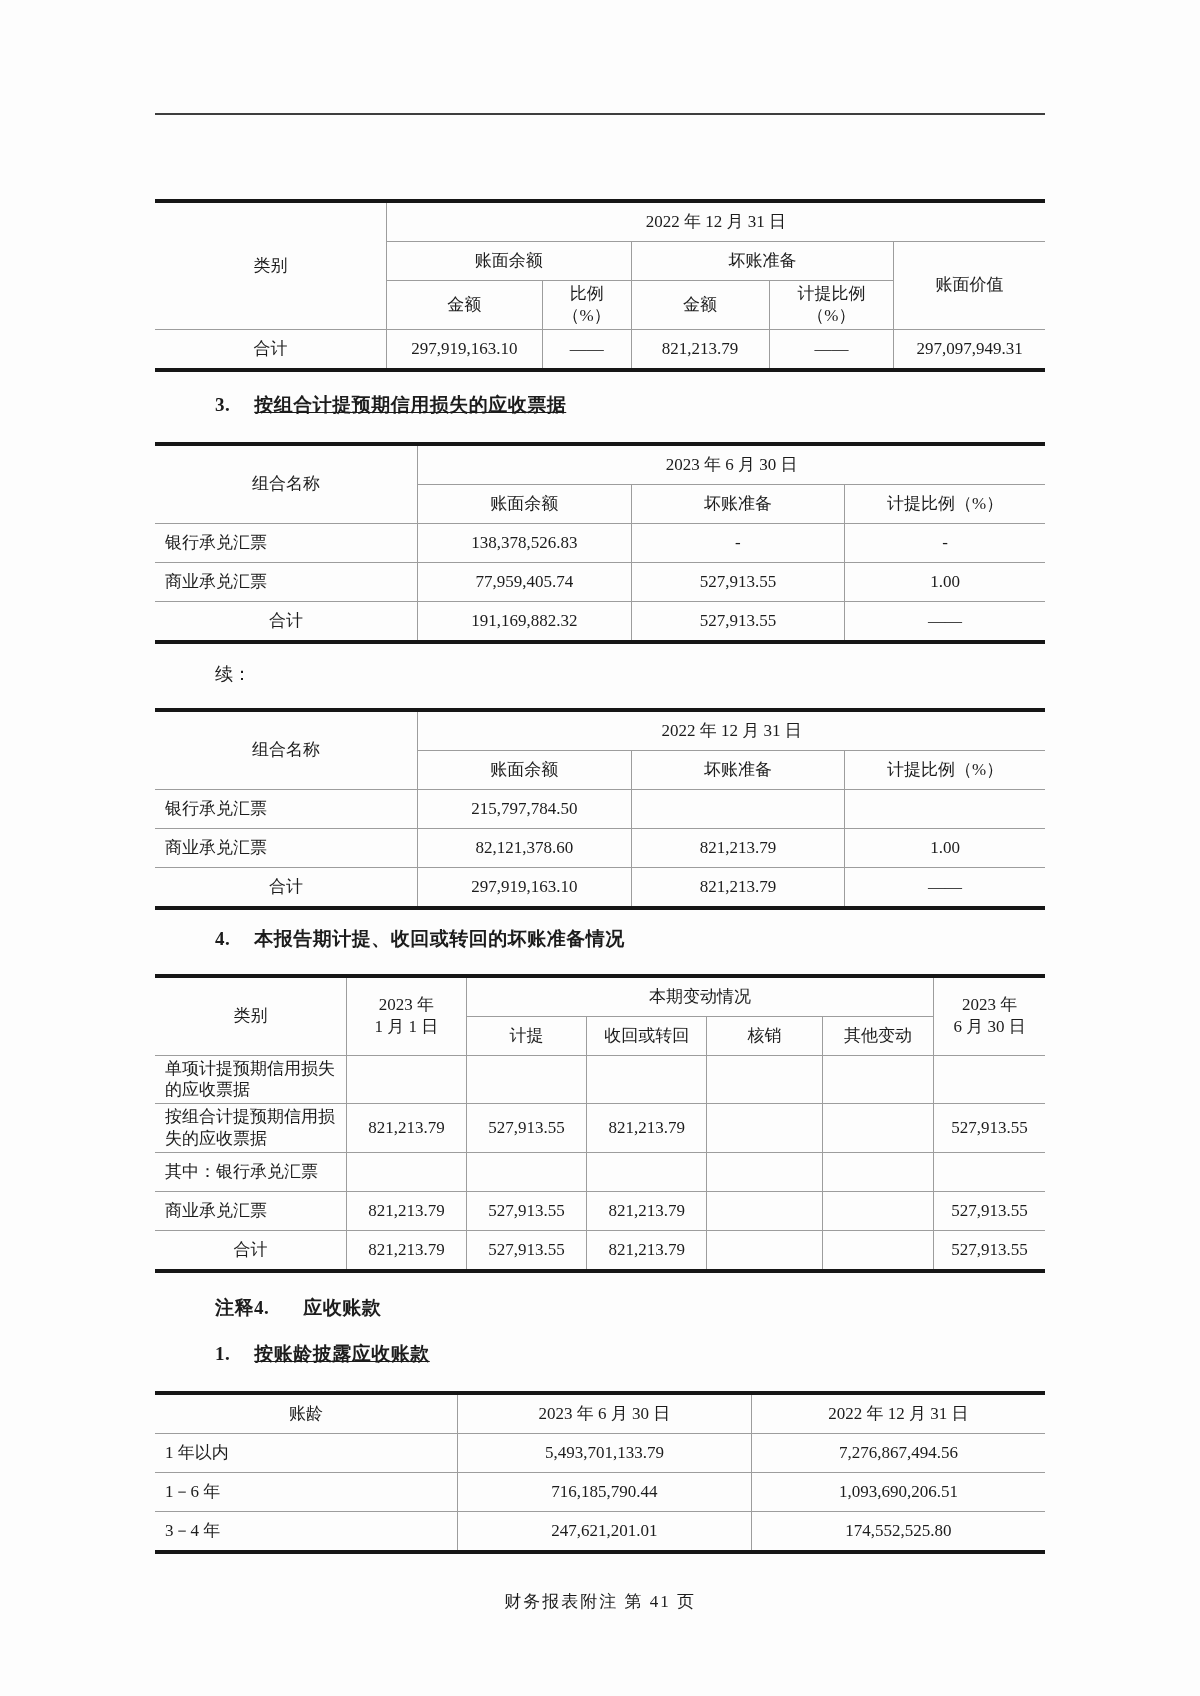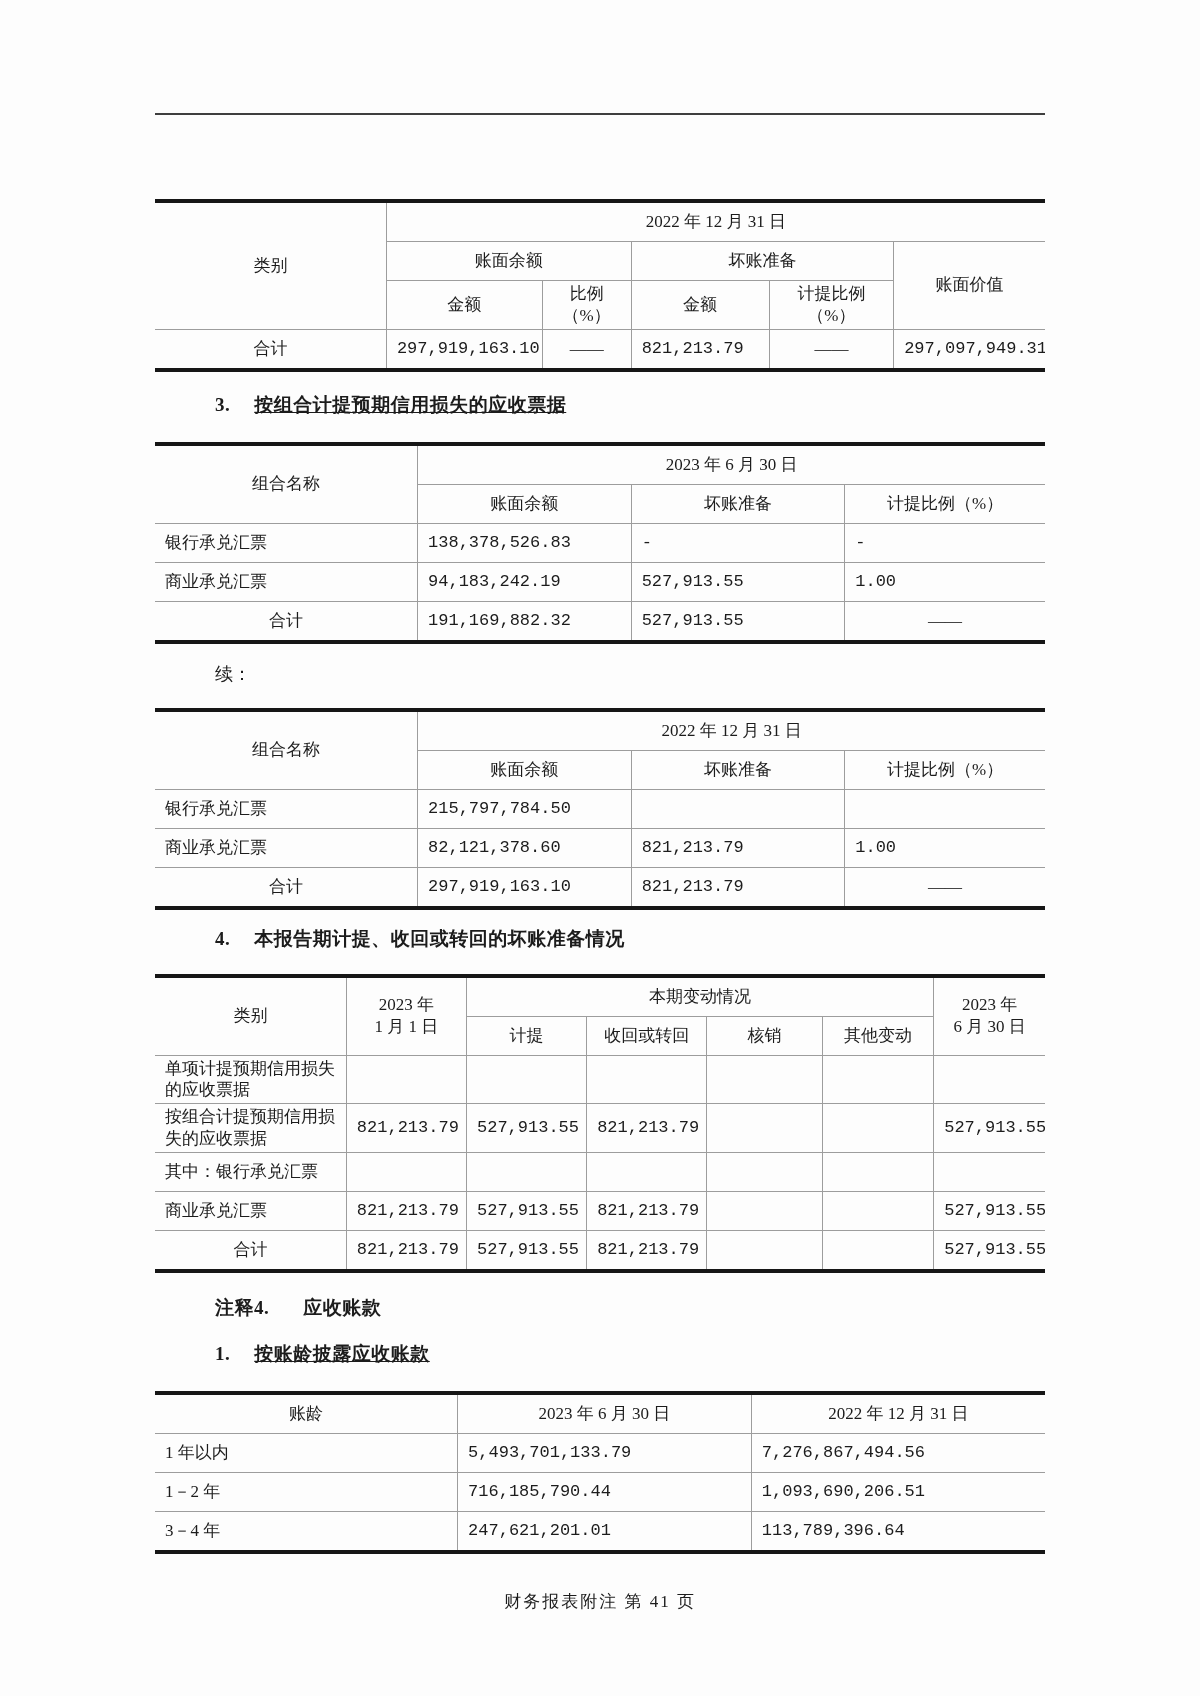--- a/index.html
+++ b/index.html
@@ -18,21 +18,21 @@
   }
   .fin td {
     border:1px solid #9d9d9d; padding:2px 10px; height:34px;
     line-height:1.28; vertical-align:middle; overflow:hidden;
   }
   .fin tr > td:first-child { border-left:none; }
   .fin tr > td:last-child  { border-right:none; }
 
   .c { text-align:center; }
   .l { text-align:left; padding-left:12px; }
-  .r { text-align:left; font-family:Liberation Mono, monospace; }
+  .r { text-align:center; font-family:Liberation Serif, serif; }
   .pre { white-space:pre-line; }
   .indent { padding-left:50px; }
   .h40 { height:40px; } .h42 { height:42px; } .h52 { height:52px; } .h56 { height:56px; } .h38 { height:38px; } .h36 { height:36px; }
 
   .heading { font-weight:bold; font-size:19px; padding-left:60px; letter-spacing:0.5px; }
   .heading .num { display:inline-block; margin-right:24px; }
   .heading.note .num { margin-right:34px; }
   .cont { font-size:18px; padding-left:60px; }
 
   .mt84 { margin-top:84px; } .mt20 { margin-top:20px;text-decoration:underline; } .mt24 { margin-top:24px; }
@@ -109,21 +109,21 @@
         <td class="c">计提比例（%）</td>
       </tr>
       <tr>
         <td class="l h38">银行承兑汇票</td>
         <td class="r">138,378,526.83</td>
         <td class="r">-</td>
         <td class="r">-</td>
       </tr>
       <tr>
         <td class="l h38">商业承兑汇票</td>
-        <td class="r">94,183,242.19</td>
+        <td class="r">77,959,405.74</td>
         <td class="r">527,913.55</td>
         <td class="r">1.00</td>
       </tr>
       <tr>
         <td class="c h38">合计</td>
         <td class="r">191,169,882.32</td>
         <td class="r">527,913.55</td>
         <td class="c">——</td>
       </tr>
     </tbody>
@@ -265,28 +265,28 @@
         <td class="c h40">账龄</td>
         <td class="c">2023 年 6 月 30 日</td>
         <td class="c">2022 年 12 月 31 日</td>
       </tr>
       <tr>
         <td class="l h38">1 年以内</td>
         <td class="r">5,493,701,133.79</td>
         <td class="r">7,276,867,494.56</td>
       </tr>
       <tr>
-        <td class="l h38">1－2 年</td>
+        <td class="l h38">1－6 年</td>
         <td class="r">716,185,790.44</td>
         <td class="r">1,093,690,206.51</td>
       </tr>
       <tr>
         <td class="l h38">3－4 年</td>
         <td class="r">247,621,201.01</td>
-        <td class="r">113,789,396.64</td>
+        <td class="r">174,552,525.80</td>
       </tr>
     </tbody>
       </table>
 
     <div class="footer">财务报表附注 第 41 页</div>
 
   </div>
 </div>
 
 </body></html>

